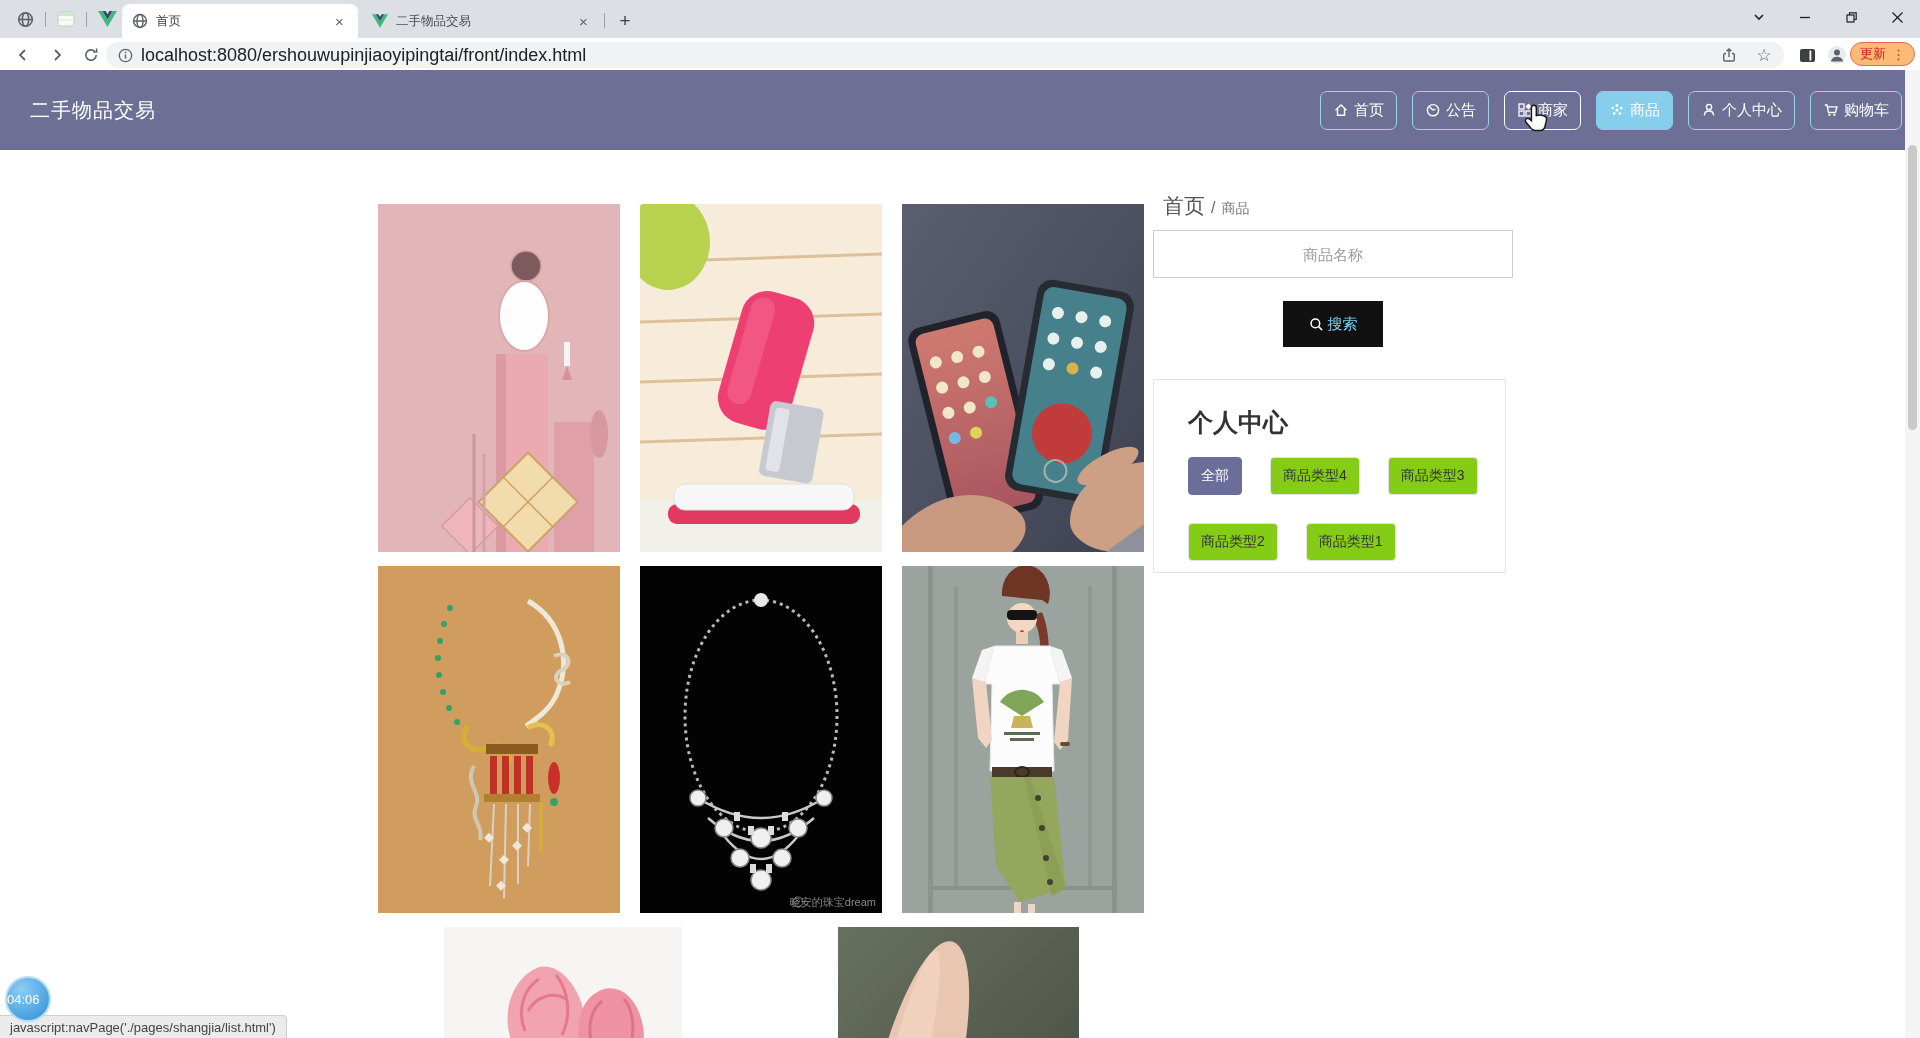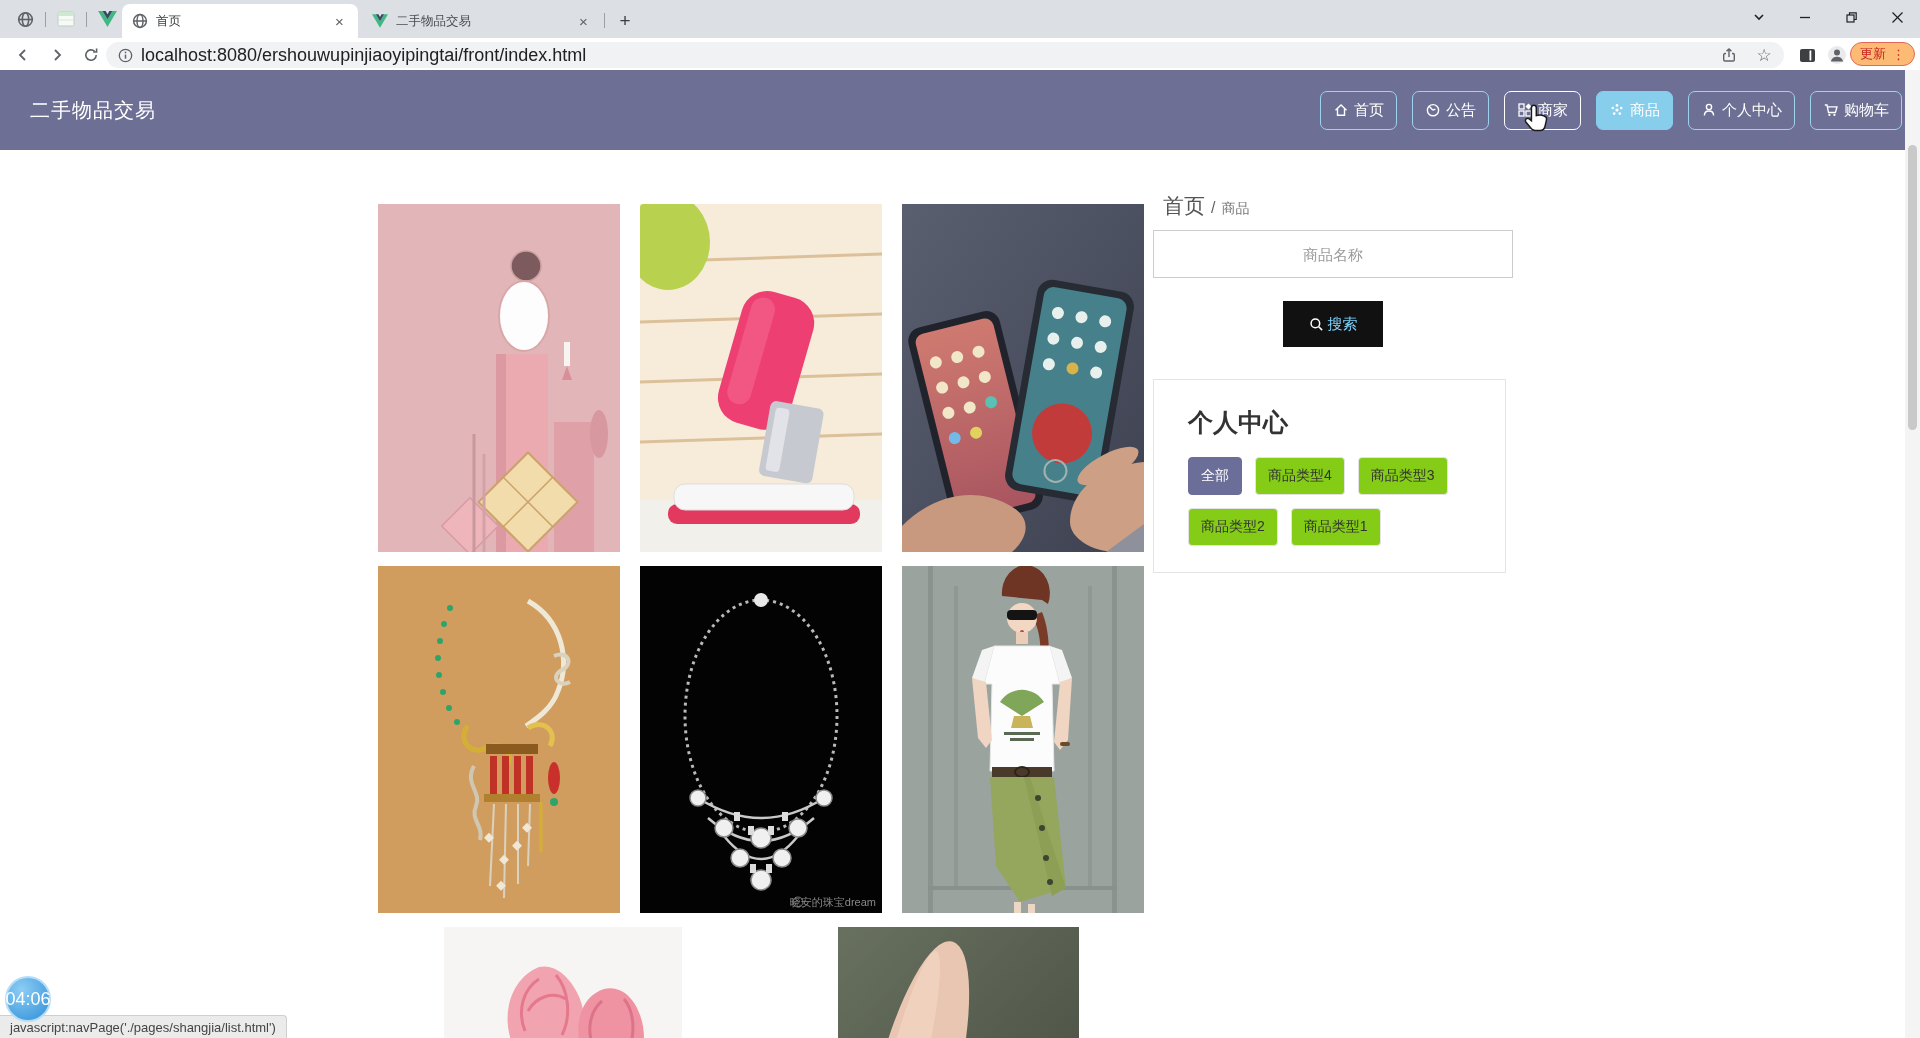--- a/index.html
+++ b/index.html
@@ -58,34 +58,34 @@
   .search-input{position:absolute;left:1153px;top:230px;width:360px;height:48px;border:1px solid #ccc;
                 text-align:center;font-size:15px;color:#333;box-sizing:border-box;outline:none;
                 font-family:"Liberation Sans",sans-serif;}
   .search-input::placeholder{color:#9a9a9a;}
   .search-btn{position:absolute;left:1283px;top:301px;width:100px;height:46px;background:#111;
               color:#7dd3fc;border:none;display:flex;align-items:center;justify-content:center;gap:4px;
               font-size:15px;cursor:pointer;font-family:"Liberation Sans",sans-serif;}
   .type-panel{position:absolute;left:1153px;top:379px;width:353px;height:194px;border:1px solid #e4e4e4;
               box-sizing:border-box;padding:26px 0 0 34px;background:#fff;}
   .type-title{font-size:25px;font-weight:bold;color:#333;margin:0 0 18px 0;}
-  .chips{display:flex;flex-wrap:wrap;gap:13px;width:292px;}
+  .chips{display:flex;flex-wrap:wrap;gap:28px;width:292px;}
   .chip{border:1px solid #e3e3e3;background:#84cc16;color:#333;font-size:14px;padding:9px 12px;
         border-radius:4px;cursor:pointer;white-space:nowrap;}
   .chip.active{background:#6b6e99;border-color:#6b6e99;color:#fff;}
 
   
   .scrollbar{position:absolute;right:0;top:70px;width:15px;height:968px;background:#f4f4f4;}
   .scrollthumb{position:absolute;left:3px;top:75px;width:9px;height:285px;background:#c9c9c9;border-radius:5px;}
   .statusbar{position:absolute;left:0;top:1015px;height:23px;background:#ebebeb;border:1px solid #cfcfcf;
              border-left:none;border-bottom:none;border-radius:0 4px 0 0;display:flex;align-items:center;
              padding:0 10px;font-size:13px;color:#444;z-index:5;}
   .timer{position:absolute;left:5px;top:976px;width:46px;height:46px;border-radius:50%;
          background:radial-gradient(circle at 35% 28%,#8ccdf4,#2f8fd8);border:2px solid #b5ddf6;
-         color:#fff;font-size:18px;display:flex;align-items:center;justify-content:center;z-index:6;
+         color:#fff;font-size:13px;display:flex;align-items:center;justify-content:flex-start;z-index:6;
          box-sizing:border-box;}
   .cursor{position:absolute;left:1524px;top:103px;z-index:9;}
 </style>
 </head>
 <body>
 
 <div id="screen">
 
   <div class="tabstrip">
     <div class="pinned">

